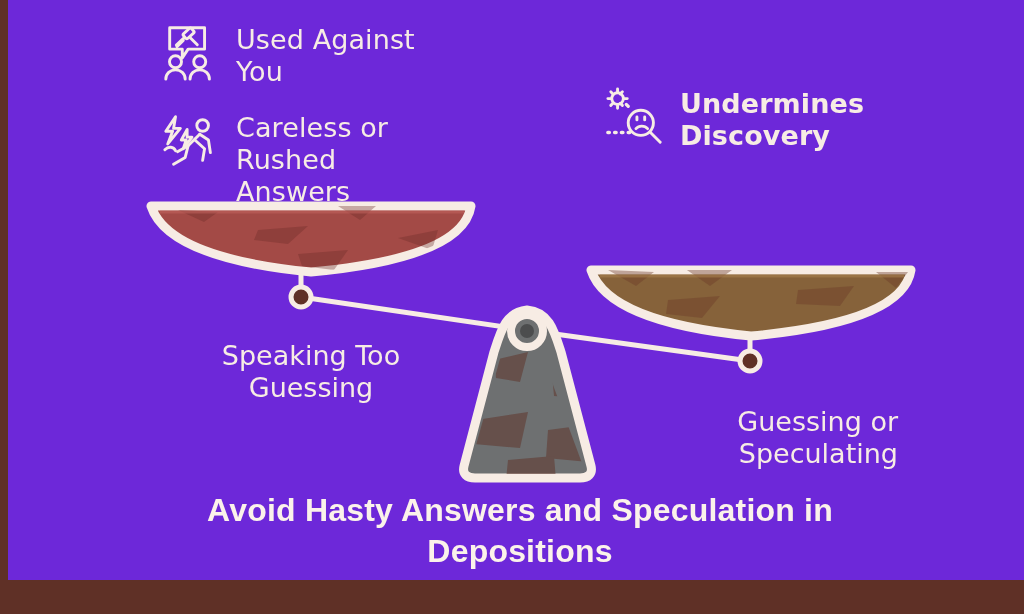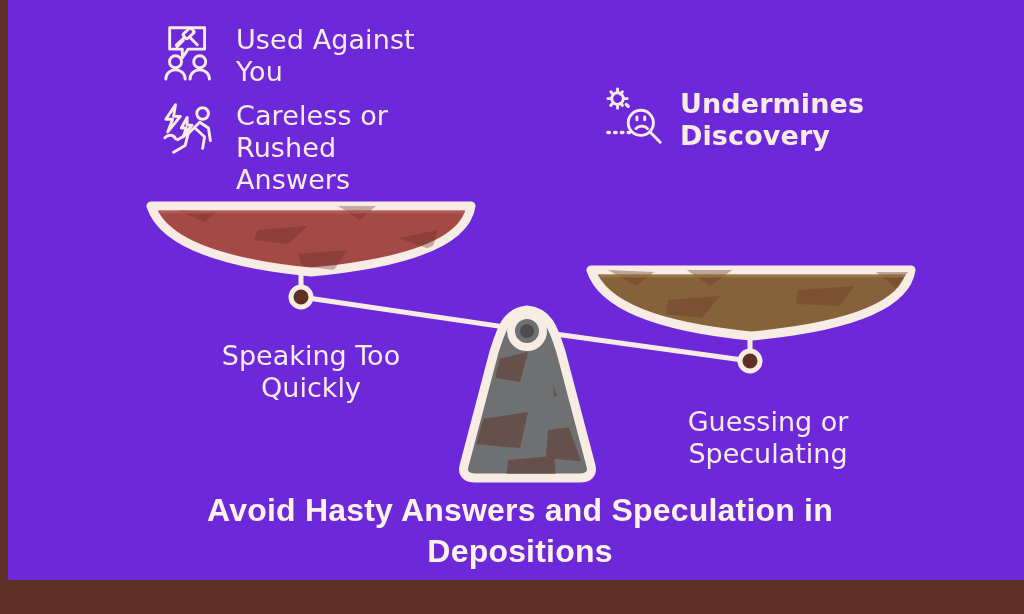--- a/index.html
+++ b/index.html
@@ -35,36 +35,36 @@
     font-size: 27px;
     line-height: 1.18;
     font-family: "DejaVu Sans", sans-serif;
     letter-spacing: 0.1px;
     max-width: 215px;
     white-space: pre-line;
     padding-top: 2px;
   }
 
   #item-used-against-you { left: 152px; top: 22px; }
-  #item-careless-rushed  { left: 152px; top: 98px; }
+  #item-careless-rushed  { left: 152px; top: 110px; }
   #item-undermines-discovery { left: 596px; top: 86px; font-weight: bold; }
   #item-untruthful-testimony { left: 596px; top: 186px; }
 
   
   .scale-label {
     position: absolute;
     color: #f7ece4;
     font-size: 27px;
     line-height: 1.2;
     text-align: center;
     white-space: pre-line;
     font-family: "DejaVu Sans", sans-serif;
   }
   #label-speaking-too-quickly { left: 178px; top: 340px; width: 250px; }
-  #label-guessing-speculating { left: 630px; top: 406px; width: 260px; }
+  #label-guessing-speculating { left: 630px; top: 406px; width: 260px; text-align: right; }
 
   
   #page-title {
     position: absolute;
     left: 0;
     top: 490px;
     width: 1024px;
     text-align: center;
     color: #fbf2ea;
     font-size: 32px;
@@ -216,21 +216,21 @@
         <path d="M34 32 v3 M42 32 v3"></path>
         <path d="M33 44 c3 -3.5 9 -3.5 12 0"></path>
       </g>
     </svg>
     <div class="label">Undermines
 Discovery</div>
   </div>
 
 
   <div class="scale-label" id="label-speaking-too-quickly">Speaking Too
-Quickly</div>
+Guessing</div>
 
   <div class="scale-label" id="label-guessing-speculating">Guessing or
 Speculating</div>
 
   <div id="page-title">Avoid Hasty Answers and Speculation in
 Depositions</div>
 
 </div>
 
 </body></html>

